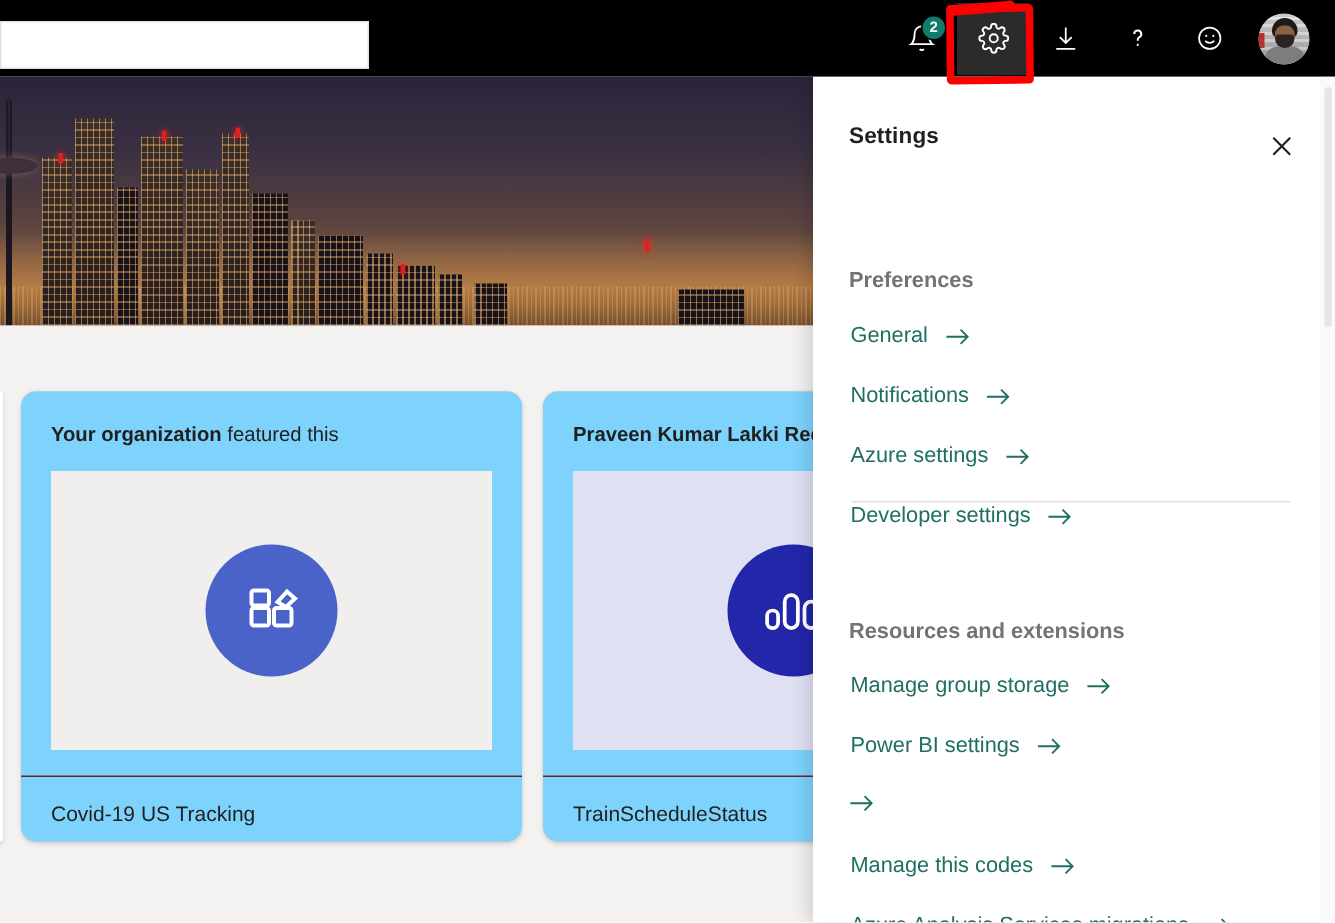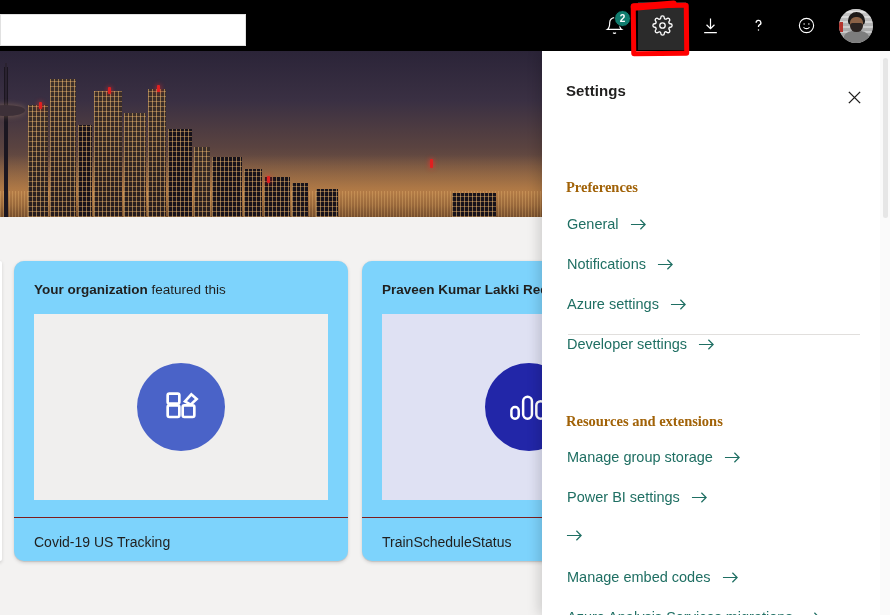--- a/index.html
+++ b/index.html
@@ -138,21 +138,21 @@
     background:#ffffff; z-index:25;
     box-shadow: -3px 0 12px rgba(0,0,0,.16);
   }
   .panel-inner { position:relative; width:100%; height:100%; padding:0 24px; }
   .panel-title { position:absolute; left:24px; top:31px; font-size:15px; font-weight:600; color:#201f1e; letter-spacing:.1px; }
   .panel-close {
     position:absolute; right:22px; top:32px; width:28px; height:28px;
     display:flex; align-items:center; justify-content:center; cursor:pointer;
     color:#201f1e; background:transparent; border:none;
   }
-  .section-head { font-size:14.5px; font-weight:700; color:#a16207;font-family:Liberation Serif, serif; }
+  .section-head { font-size:14.5px; font-weight:700; color:#737373; }
   .sec1 { position:absolute; left:24px; top:128px; }
   .sec2 { position:absolute; left:24px; top:362px; }
 
   .link-row {
     position:absolute; left:24px; display:flex; align-items:center; gap:10px;
     cursor:pointer; text-decoration:none;
   }
   .link-row .lbl { font-size:14.5px; color:#1f6f63; white-space:nowrap; padding:1px 1px; }
   .link-row .lbl.hl { background:#ffff00; color:#1f6f63; }
   .link-row .arw { color:#1f6f63; display:flex; align-items:center; }
@@ -330,21 +330,21 @@
         </span>
       </a>
       <a class="link-row" style="top:477px;">
         <span class="arw">
           <svg width="17" height="15" viewBox="0 0 18 14" fill="none" stroke="currentColor" stroke-width="1.3">
               <path d="M1 7h15M11 2l5 5-5 5"></path>
             </svg>
         </span>
       </a>
       <a class="link-row" style="top:517px;">
-        <span class="lbl">Manage embed codes</span>
+        <span class="lbl">Manage this codes</span>
         <span class="arw">
           <svg width="17" height="15" viewBox="0 0 18 14" fill="none" stroke="currentColor" stroke-width="1.3">
               <path d="M1 7h15M11 2l5 5-5 5"></path>
             </svg>
         </span>
       </a>
       <a class="link-row" style="top:557px;">
         <span class="lbl">Azure Analysis Services migrations</span>
         <span class="arw">
           <svg width="17" height="15" viewBox="0 0 18 14" fill="none" stroke="currentColor" stroke-width="1.3">

